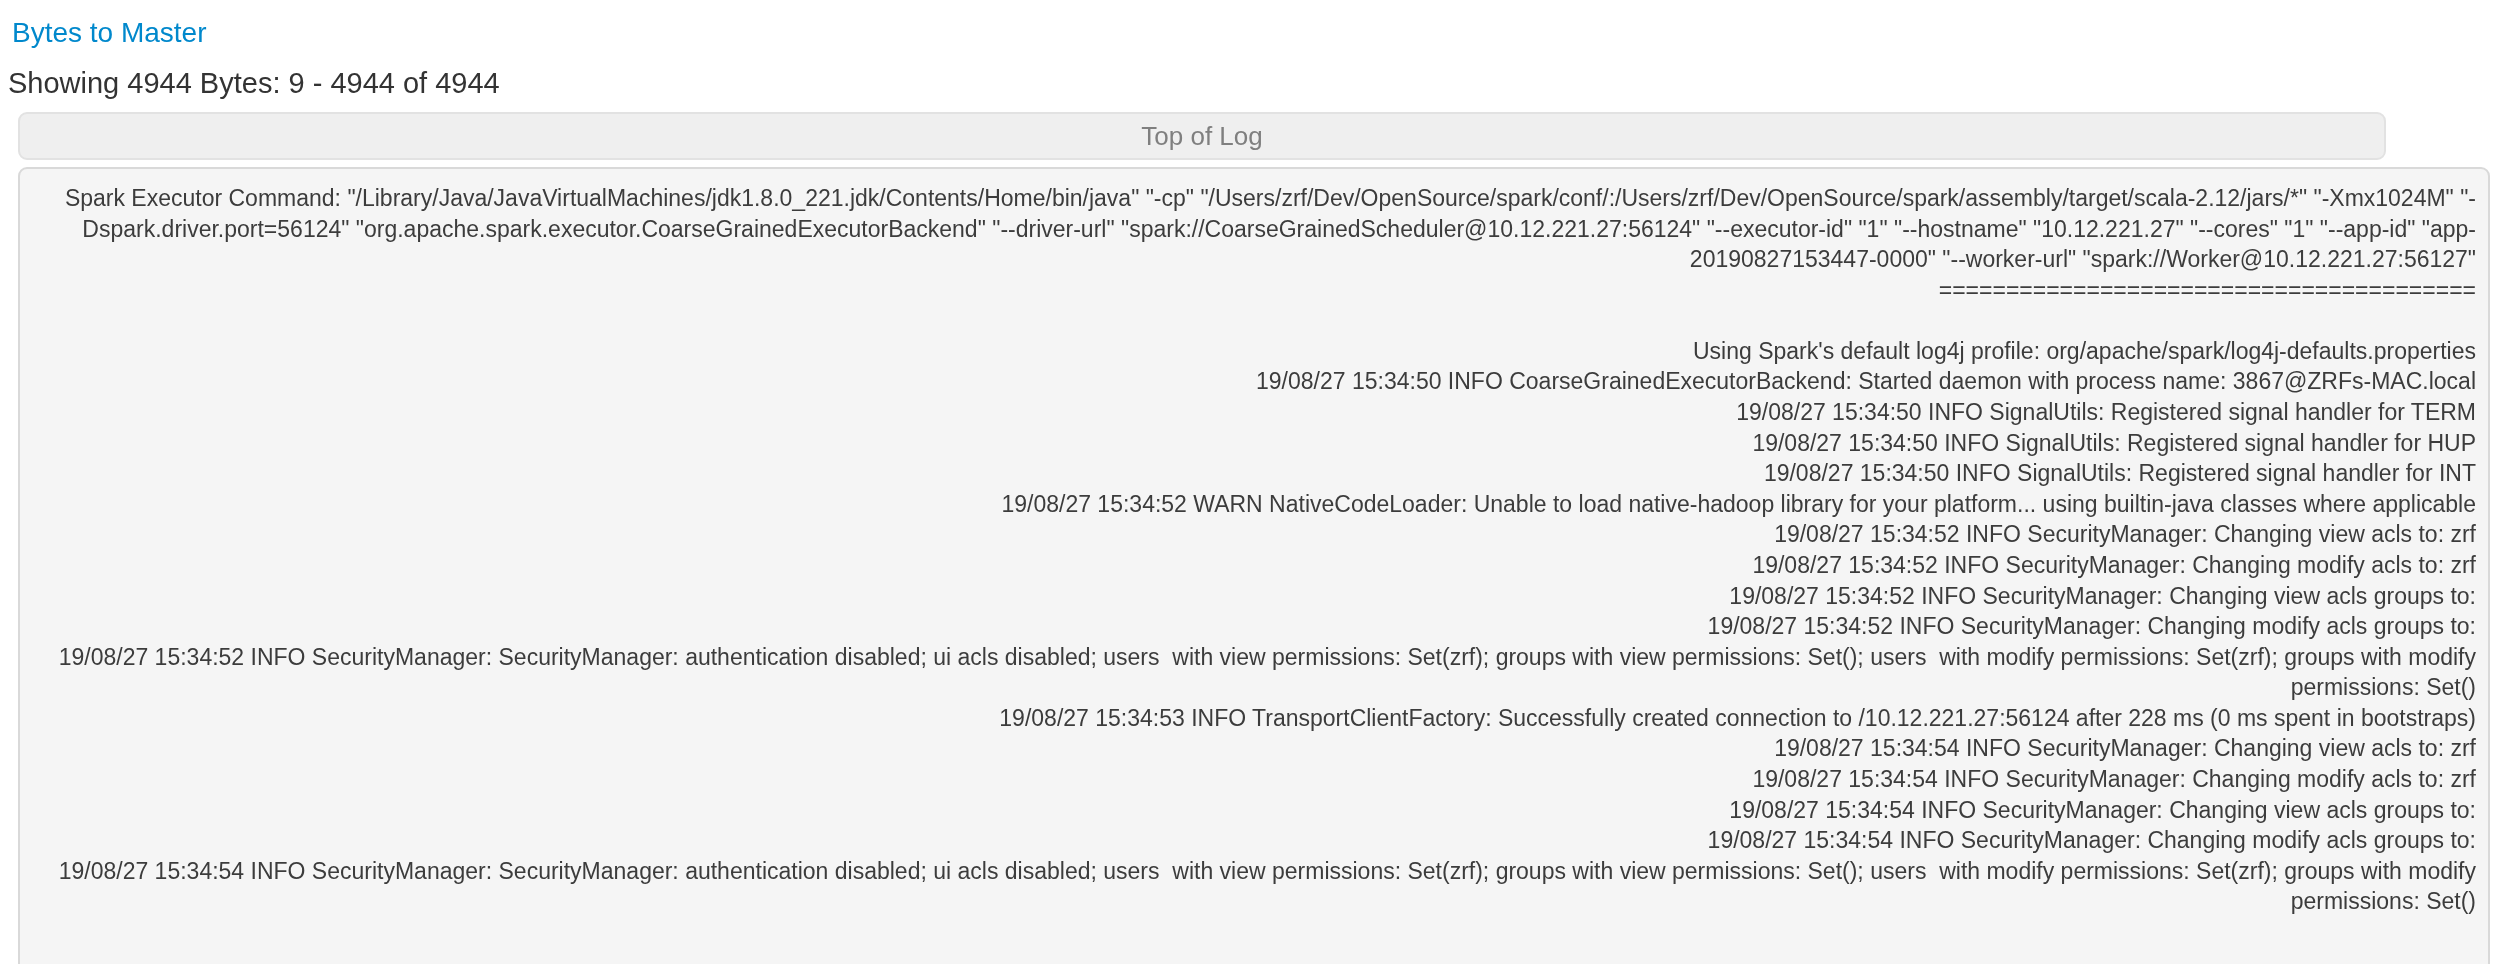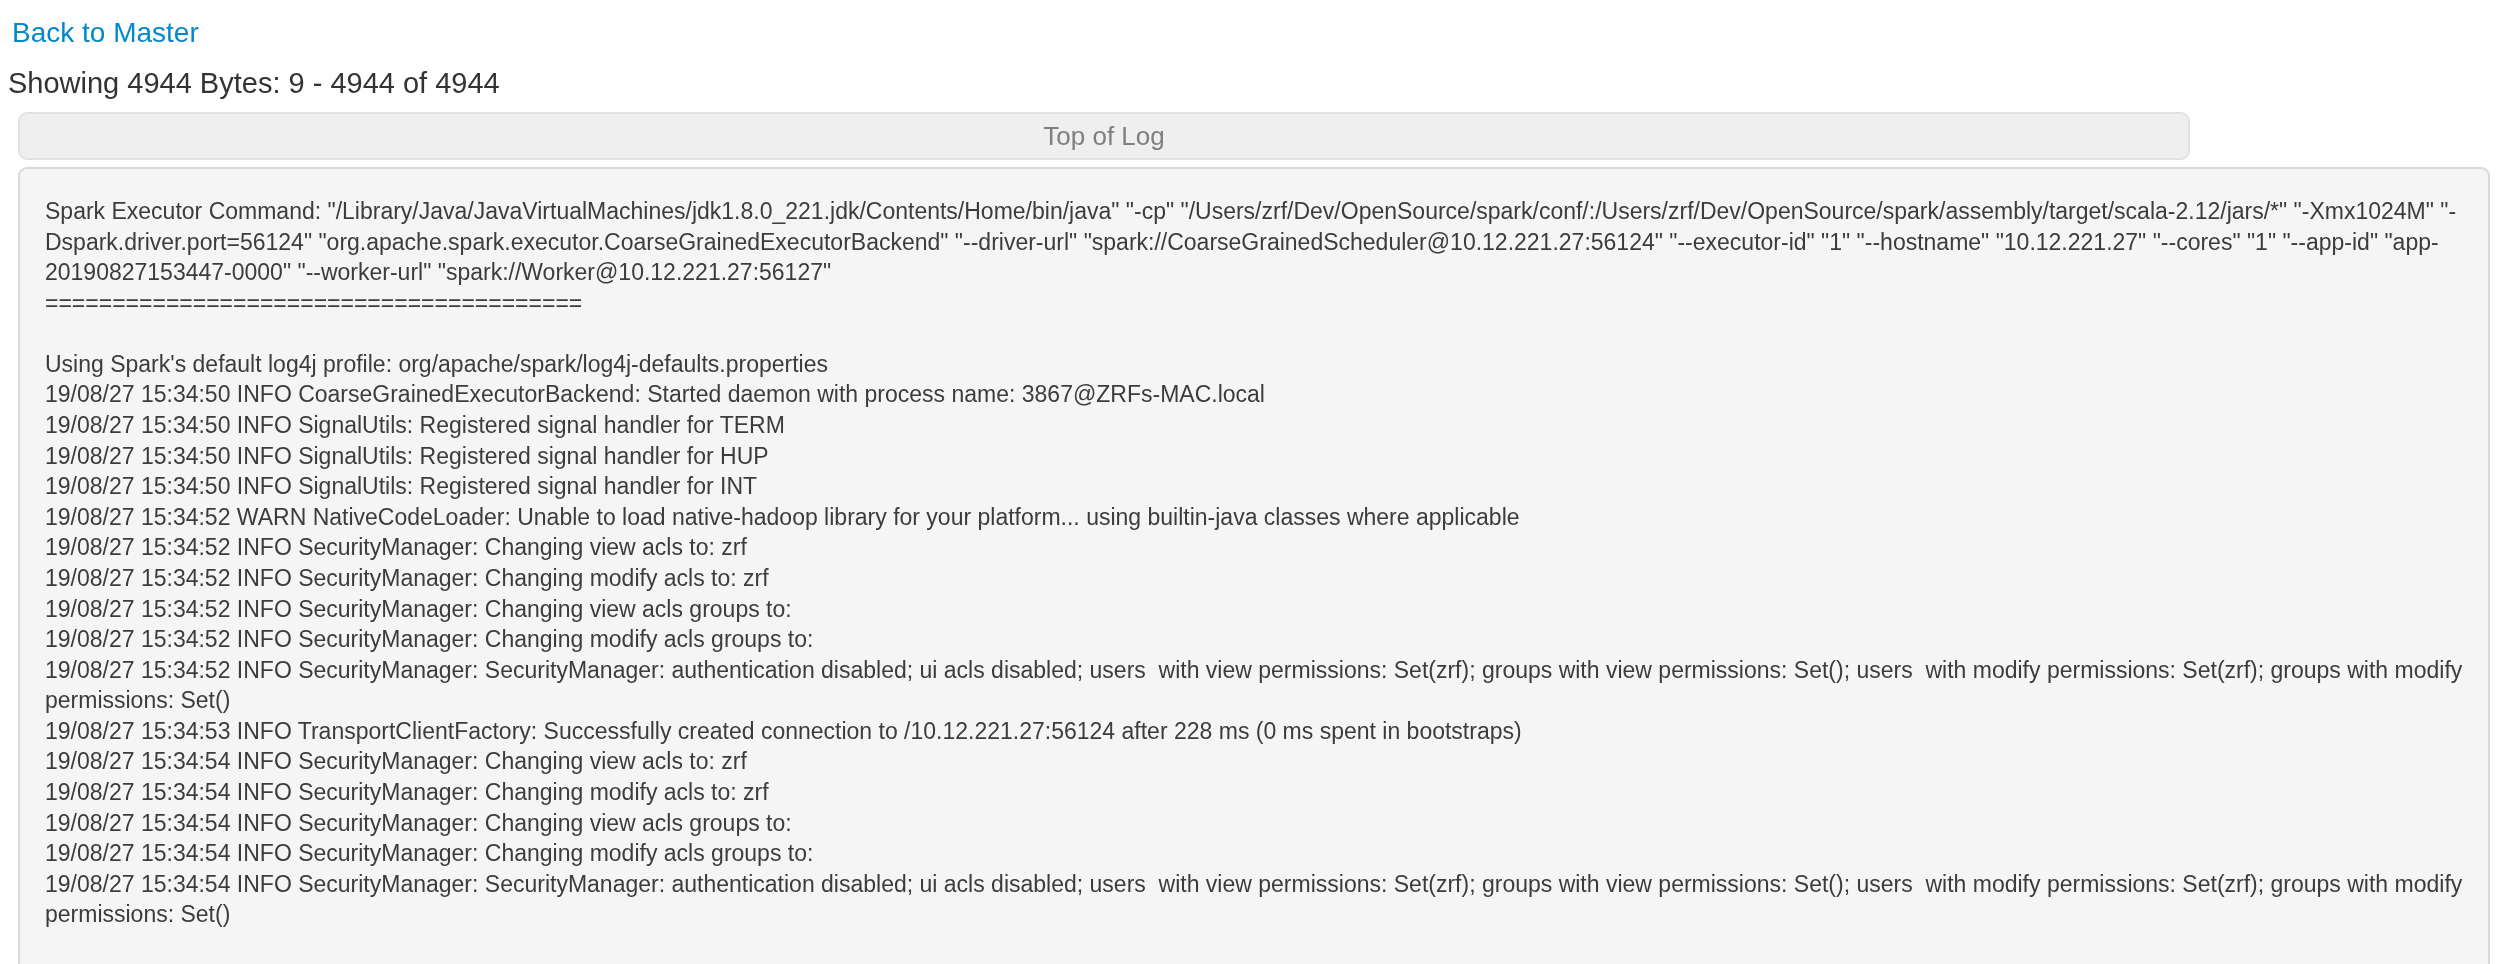--- a/index.html
+++ b/index.html
@@ -40,58 +40,59 @@
   }
   .byte-line {
     margin: 16px 0 0 0;
     font-size: 29px;
     line-height: 35px;
     color: var(--text);
   }
   .top-log-btn {
     margin: 11px 0 0 10px;
     height: 48px;
-    width: 2172px;
+    width: 2368px;
     background: var(--button_bg);
     border: 2px solid var(--button_border);
     border-radius: 9px;
     color: var(--button_text);
     font-size: 26px;
     line-height: 44px;
     text-align: center;
     cursor: default;
     user-select: none;
   }
   .log-area {
     margin: 7px 0 0 10px;
     width: 2472px;
     height: 850px;
     background: var(--log_bg);
     border: 2px solid var(--log_border);
     border-radius: 9px;
     overflow: hidden;
   }
   .log-area pre {
-    margin: 13px;
+    margin: 0;
     padding: 14px 12px;
     font-family: "Liberation Sans", "DejaVu Sans", sans-serif;
     font-size: 23px;
     line-height: 1.33;
     color: var(--log_text);
     white-space: pre-wrap;
     word-break: break-word;
+    text-align: right;
   }
 </style>
 </head>
 <body>
 
 <div class="page">
 
   <p class="back-line">
-    <a href="#">Back to Master</a>
+    <a href="#">Bytes to Master</a>
   </p>
 
   <p class="byte-line">Showing 4944 Bytes: 9 - 4944 of 4944</p>
 
   <div class="top-log-btn">Top of Log</div>
 
   <div class="log-area">
     <pre>Spark Executor Command: "/Library/Java/JavaVirtualMachines/jdk1.8.0_221.jdk/Contents/Home/bin/java" "-cp" "/Users/zrf/Dev/OpenSource/spark/conf/:/Users/zrf/Dev/OpenSource/spark/assembly/target/scala-2.12/jars/*" "-Xmx1024M" "-Dspark.driver.port=56124" "org.apache.spark.executor.CoarseGrainedExecutorBackend" "--driver-url" "spark://CoarseGrainedScheduler@10.12.221.27:56124" "--executor-id" "1" "--hostname" "10.12.221.27" "--cores" "1" "--app-id" "app-20190827153447-0000" "--worker-url" "spark://Worker@10.12.221.27:56127"
 ========================================
 

